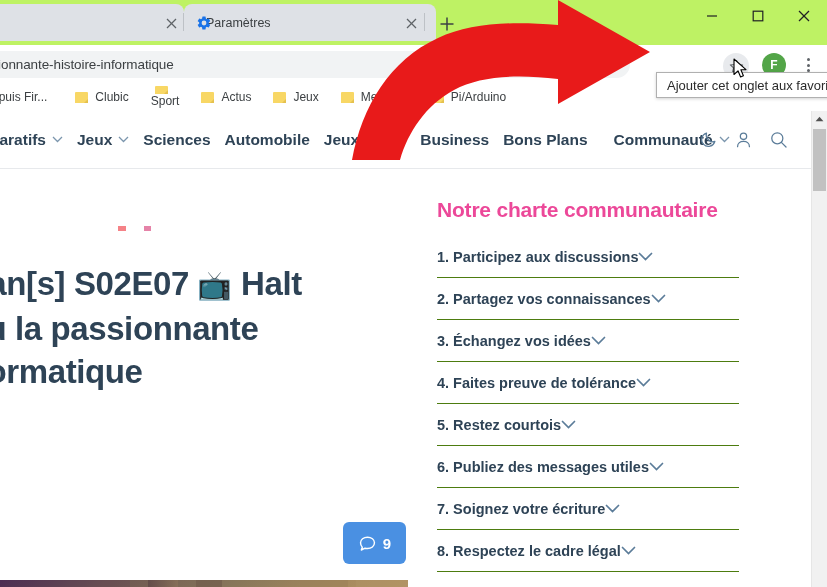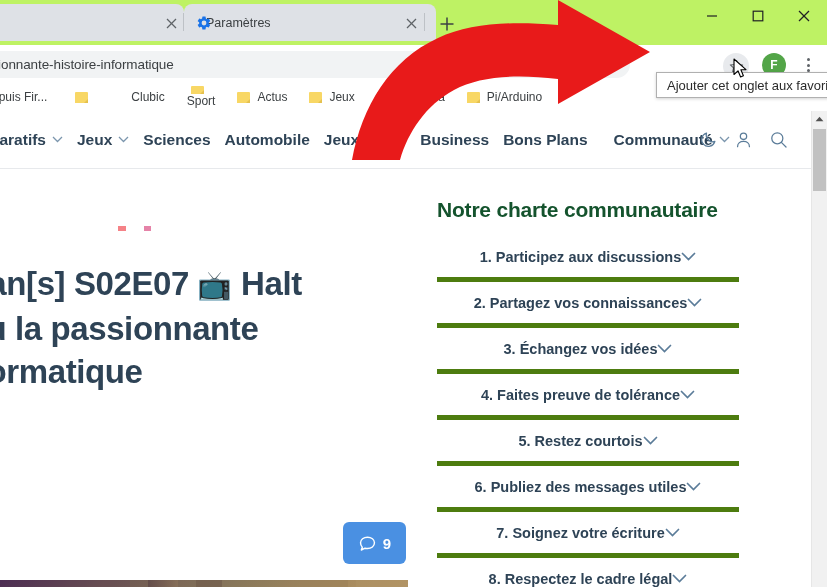--- a/index.html
+++ b/index.html
@@ -136,26 +136,26 @@
     font-size:15px;font-weight:bold;
   }
   .hero{
     position:absolute;left:0;top:412px;width:408px;height:175px;
     overflow:hidden;
   }
 
   
   .charter{position:absolute;left:437px;top:30px;width:302px;}
   .charter-title{
-    font-size:21px;font-weight:bold;color:#14532d;margin:0 0 14px 0;
+    font-size:21px;font-weight:bold;color:#ec4899;margin:0 0 14px 0;
     letter-spacing:-0.2px;
   }
   .charter-row{
-    display:flex;align-items:center;justify-content:center;
-    height:41px;border-bottom:5px solid #4d7c0f;
+    display:flex;align-items:center;justify-content:flex-start;
+    height:41px;border-bottom:1px solid #4d7c0f;
   }
   .charter-row:first-of-type{border-top:none;}
   .charter-label{font-size:14.5px;font-weight:bold;color:#2e4356;}
   .chev-blue{color:#5b7c99;}
 
   
   .scrollbar{
     position:absolute;right:0;top:111px;width:15px;height:476px;background:#f1f1f1;
     border-left:1px solid #e6e6e6;
   }
@@ -260,21 +260,21 @@
       <i></i>
       <i></i>
       <i></i>
     </div>
   </div>
 
   <div class="bookmarks">
     <div class="bm" style="padding-left:0;margin-left:-8px;">
       <span class="bm-label">epuis Fir...</span>
     </div>
-    <div class="bm" style="margin-left:12px;gap:36px;">
+    <div class="bm" style="margin-left:12px;">
       <span class="folder-ico"></span>
       <span class="bm-label">Clubic</span>
     </div>
     <div class="bm" style="margin-left:6px;flex-direction:column;">
       <span class="folder-ico"></span>
       <span class="bm-label">Sport</span>
     </div>
     <div class="bm" style="margin-left:6px;">
       <span class="folder-ico"></span>
       <span class="bm-label">Actus</span>

